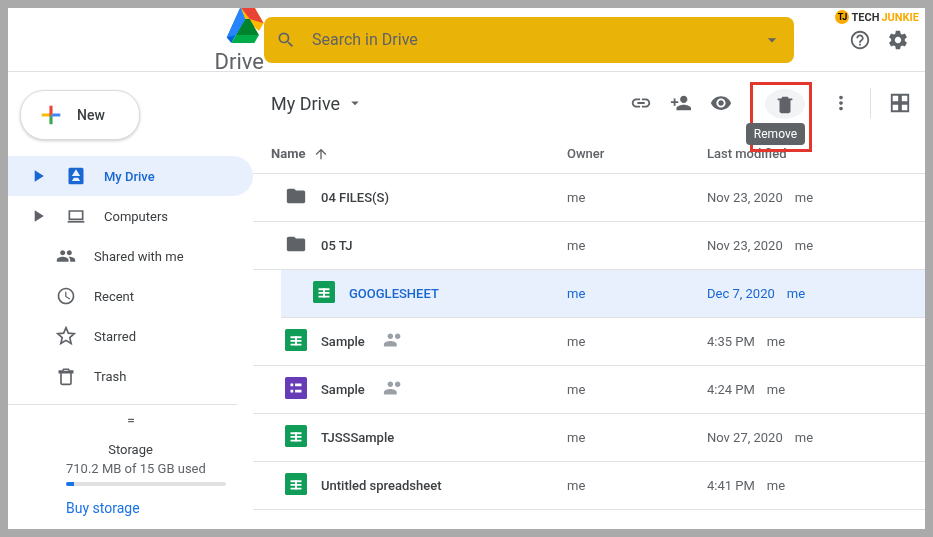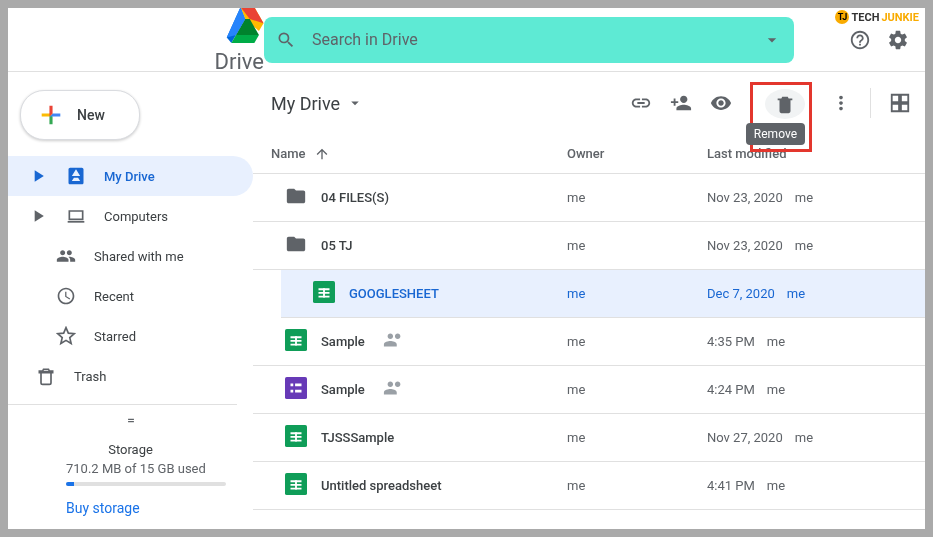--- a/index.html
+++ b/index.html
@@ -3,21 +3,21 @@
   <meta charset="utf-8">
   <style>
     * { margin: 0; padding: 0; box-sizing: border-box; font-family: Roboto, Arial, sans-serif; }
     body { background: #aaa; padding: 8px; }
     .app { background: #fff; width: 917px; height: 521px; margin: 0 auto; overflow: hidden; position: relative; }
     
     .header { display: flex; align-items: center; height: 64px; padding: 0 16px; border-bottom: 1px solid #e0e0e0; }
     .logo-wrap { display: flex; align-items: flex-end; gap: 4px; width: 240px; flex-direction: column; }
     .logo-svg { width: 40px; height: 40px; }
     .logo-text { font-size: 22px; color: #5f6368; }
-    .search-bar { flex: 1; display: flex; align-items: center; background: #5eead4; border-radius: 8px; height: 46px; padding: 0 12px; max-width: 530px; }
+    .search-bar { flex: 1; display: flex; align-items: center; background: #eab308; border-radius: 8px; height: 46px; padding: 0 12px; max-width: 530px; }
     .search-bar svg { width: 20px; height: 20px; fill: #5f6368; }
     .search-text { margin-left: 16px; color: #5f6368; font-size: 16px; flex: 1; }
     .search-dd { margin-left: auto; }
     .header-actions { display: flex; align-items: center; gap: 16px; margin-left: auto; padding-left: 20px; }
     .header-actions svg { width: 22px; height: 22px; fill: #5f6368; cursor: pointer; }
     
     .body { display: flex; height: calc(100% - 64px); }
     
     .sidebar { width: 245px; padding: 12px 0; }
     .new-btn { display: flex; align-items: center; gap: 12px; background: #fff; border: 1px solid #dadce0; border-radius: 24px; padding: 10px 24px 10px 16px; margin: 6px 0 16px 12px; box-shadow: 0 1px 3px rgba(0,0,0,0.2); cursor: pointer; width: 120px; }
@@ -40,21 +40,21 @@
     .breadcrumb { display: flex; align-items: center; gap: 6px; font-size: 18px; color: #3c4043; cursor: pointer; }
     .breadcrumb svg { width: 18px; height: 18px; fill: #5f6368; }
     .tool-actions { margin-left: auto; display: flex; align-items: center; gap: 18px; }
     .tool-actions svg { width: 22px; height: 22px; fill: #5f6368; cursor: pointer; }
     .remove-highlight { border: 3px solid #e3362d; padding: 4px; border-radius: 0; width: 62px; height: 70px; display:flex; flex-direction:column; align-items:flex-end; justify-content:flex-start; gap:4px; position: relative; top: 14px; }
     .remove-highlight .circ { width: 40px; height: 40px; border-radius: 50%; background: #f1f3f4; display:flex; align-items:center; justify-content:center; }
     .tooltip { background: #5f6368; color: #fff; font-size: 12px; padding: 4px 8px; border-radius: 4px; white-space: nowrap; }
     .divider-v { width: 1px; height: 30px; background: #e0e0e0; }
     
     .cols { display: flex; padding: 0 18px; height: 40px; align-items: center; border-bottom: 1px solid #e0e0e0; font-size: 13px; color: #5f6368; font-weight: 500; }
-    .col-name { flex: 1; display: flex; align-items: center; gap: 8px; }
+    .col-name { flex: 1; display: flex; align-items: center; gap: 8px; font-weight: bold; }
     .col-owner { width: 140px; }
     .col-modified { width: 200px; }
     
     .row { display: flex; padding: 0 18px; height: 48px; align-items: center; border-bottom: 1px solid #e0e0e0; font-size: 13px; color: #3c4043; }
     .row.selected { background: #e8f0fe; color: #1967d2; margin-left: 28px; }
     .row-name { flex: 1; display: flex; align-items: center; gap: 14px; padding-left: 14px; font-weight: 500; }
     .row-name svg { width: 22px; height: 22px; flex-shrink: 0; }
     .row-owner { width: 140px; color: #5f6368; }
     .row.selected .row-owner { color: #1967d2; }
     .row-modified { width: 200px; color: #5f6368; display: flex; gap: 12px; }
@@ -147,21 +147,21 @@
             <path d="M12 2C6.48 2 2 6.48 2 12s4.48 10 10 10 10-4.48 10-10S17.52 2 12 2zm0 18c-4.41 0-8-3.59-8-8s3.59-8 8-8 8 3.59 8 8-3.59 8-8 8zm.5-13H11v6l5.25 3.15.75-1.23-4.5-2.67z"></path>
           </svg>
         <span>Recent</span>
       </div>
       <div class="nav-item" style="padding-left:48px">
         <svg viewBox="0 0 24 24">
             <path d="M12 17.27L18.18 21l-1.64-7.03L22 9.24l-7.19-.61L12 2 9.19 8.63 2 9.24l5.46 4.73L5.82 21z" fill="none" stroke="#5f6368" stroke-width="2"></path>
           </svg>
         <span>Starred</span>
       </div>
-      <div class="nav-item" style="padding-left:28px">
+      <div class="nav-item" style="padding-left:48px">
         <svg viewBox="0 0 24 24">
             <path d="M6 7h12v13a2 2 0 01-2 2H8a2 2 0 01-2-2V7zm3-3h6l1 2h4v2H4V6h4l1-2z" fill="none" stroke="#5f6368" stroke-width="2"></path>
           </svg>
         <span>Trash</span>
       </div>
       <div class="nav-divider"></div>
       <div class="storage">
         <div class="storage-label">
           <svg viewBox="0 0 24 24" width="20" height="20" fill="#5f6368">
               <path d="M2 6h20v4H2zm0 8h20v4H2zM4 8h2v1H4zm0 8h2v1H4z"></path>

